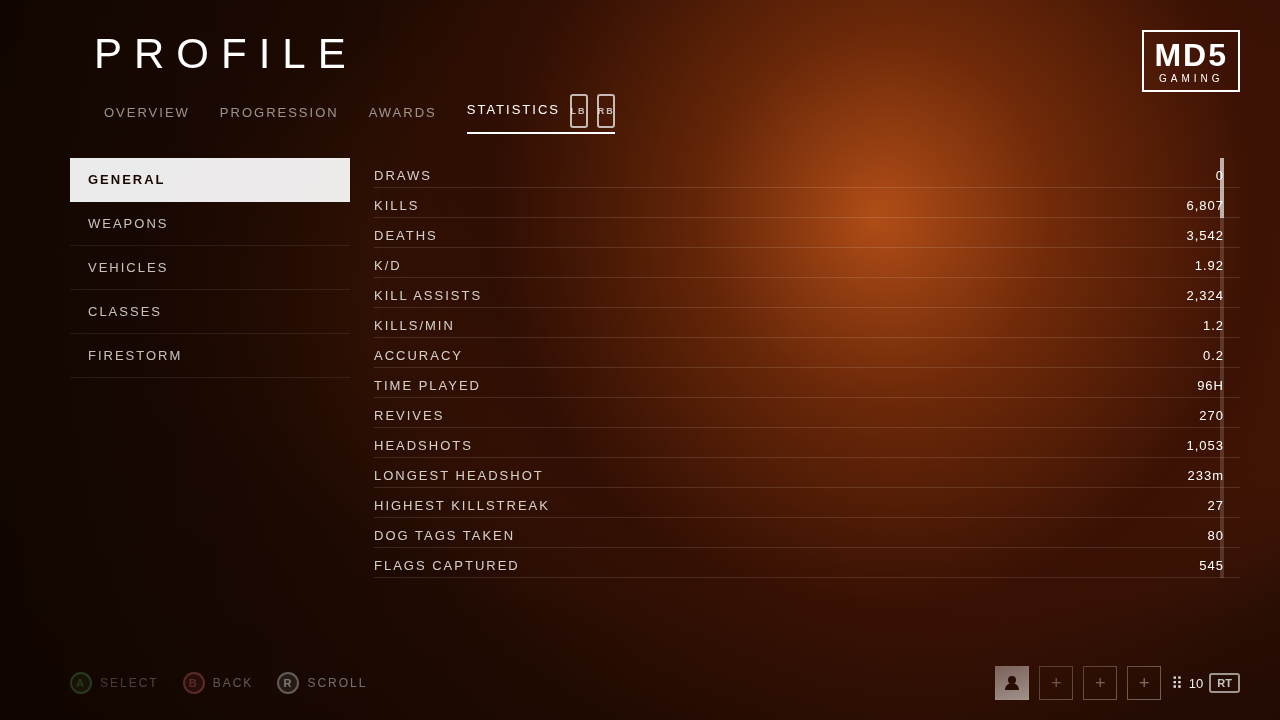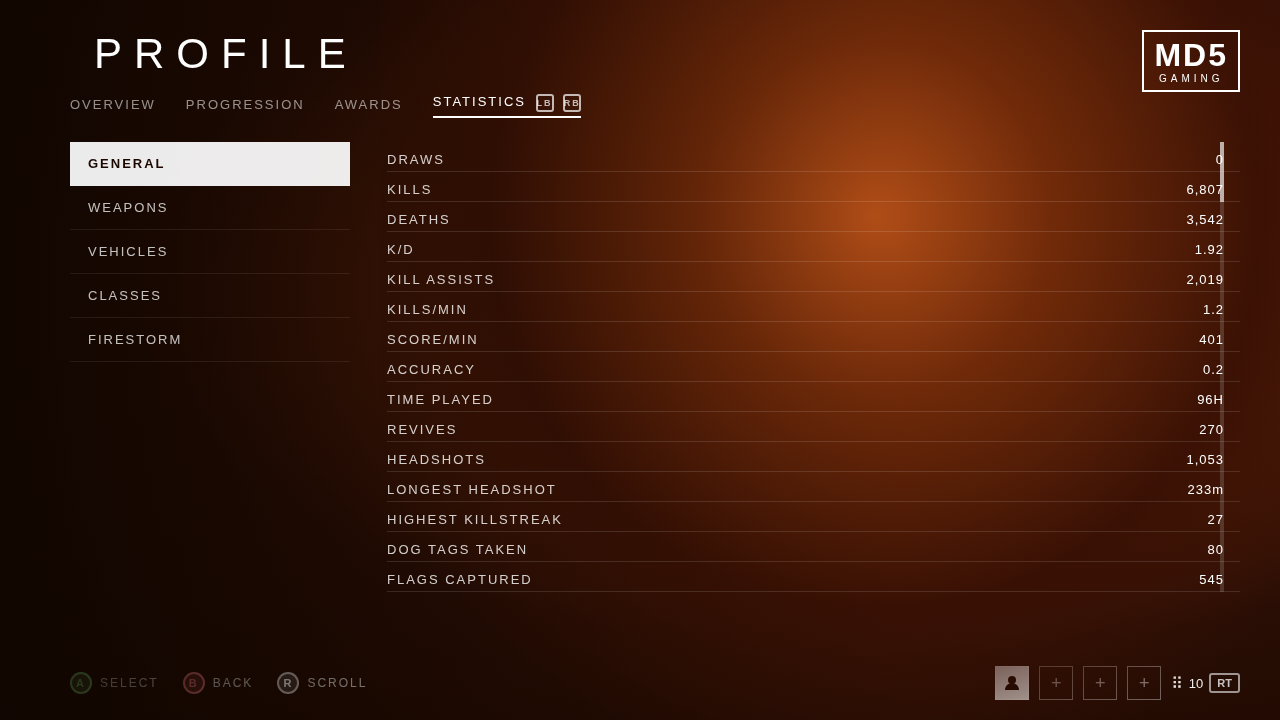--- a/index.html
+++ b/index.html
@@ -79,20 +79,21 @@
       margin-bottom: 16px;
       margin-left: 24px;
     }
 
     
     .nav-tabs {
       display: flex;
       align-items: center;
       gap: 30px;
       margin-bottom: 24px;
+      margin-left: 34px;
     }
 
     .nav-tab {
       font-size: 13px;
       letter-spacing: 2px;
       color: rgba(255,255,255,0.55);
       text-transform: uppercase;
       cursor: pointer;
       padding-bottom: 4px;
     }
@@ -100,33 +101,33 @@
     .nav-tab.active {
       color: white;
       border-bottom: 2px solid white;
     }
 
     .nav-tab-badge {
       display: inline-flex;
       align-items: center;
       justify-content: center;
       width: 18px;
-      height: 18px;
+      height: 34px;
       border: 2px solid rgba(255,255,255,0.7);
       border-radius: 3px;
       font-size: 9px;
       font-weight: bold;
       color: rgba(255,255,255,0.7);
       margin-left: 4px;
     }
 
     
     .main-layout {
       display: flex;
-      gap: 17px;
+      gap: 4px;
     }
 
     
     .sidebar {
       width: 280px;
       flex-shrink: 0;
     }
 
     .sidebar-item {
       padding: 14px 18px;
@@ -342,29 +343,25 @@
           <div class="stat-row">
       <span class="stat-label">DEATHS</span>
       <span class="stat-value">3,542</span>
     </div>
           <div class="stat-row">
       <span class="stat-label">K/D</span>
       <span class="stat-value">1.92</span>
     </div>
           <div class="stat-row">
       <span class="stat-label">KILL ASSISTS</span>
-      <span class="stat-value">2,019</span>
+      <span class="stat-value">2,324</span>
     </div>
           <div class="stat-row">
       <span class="stat-label">KILLS/MIN</span>
       <span class="stat-value">1.2</span>
-    </div>
-          <div class="stat-row">
-      <span class="stat-label">SCORE/MIN</span>
-      <span class="stat-value">401</span>
     </div>
           <div class="stat-row">
       <span class="stat-label">ACCURACY</span>
       <span class="stat-value">0.2</span>
     </div>
           <div class="stat-row">
       <span class="stat-label">TIME PLAYED</span>
       <span class="stat-value">96H</span>
     </div>
           <div class="stat-row">

